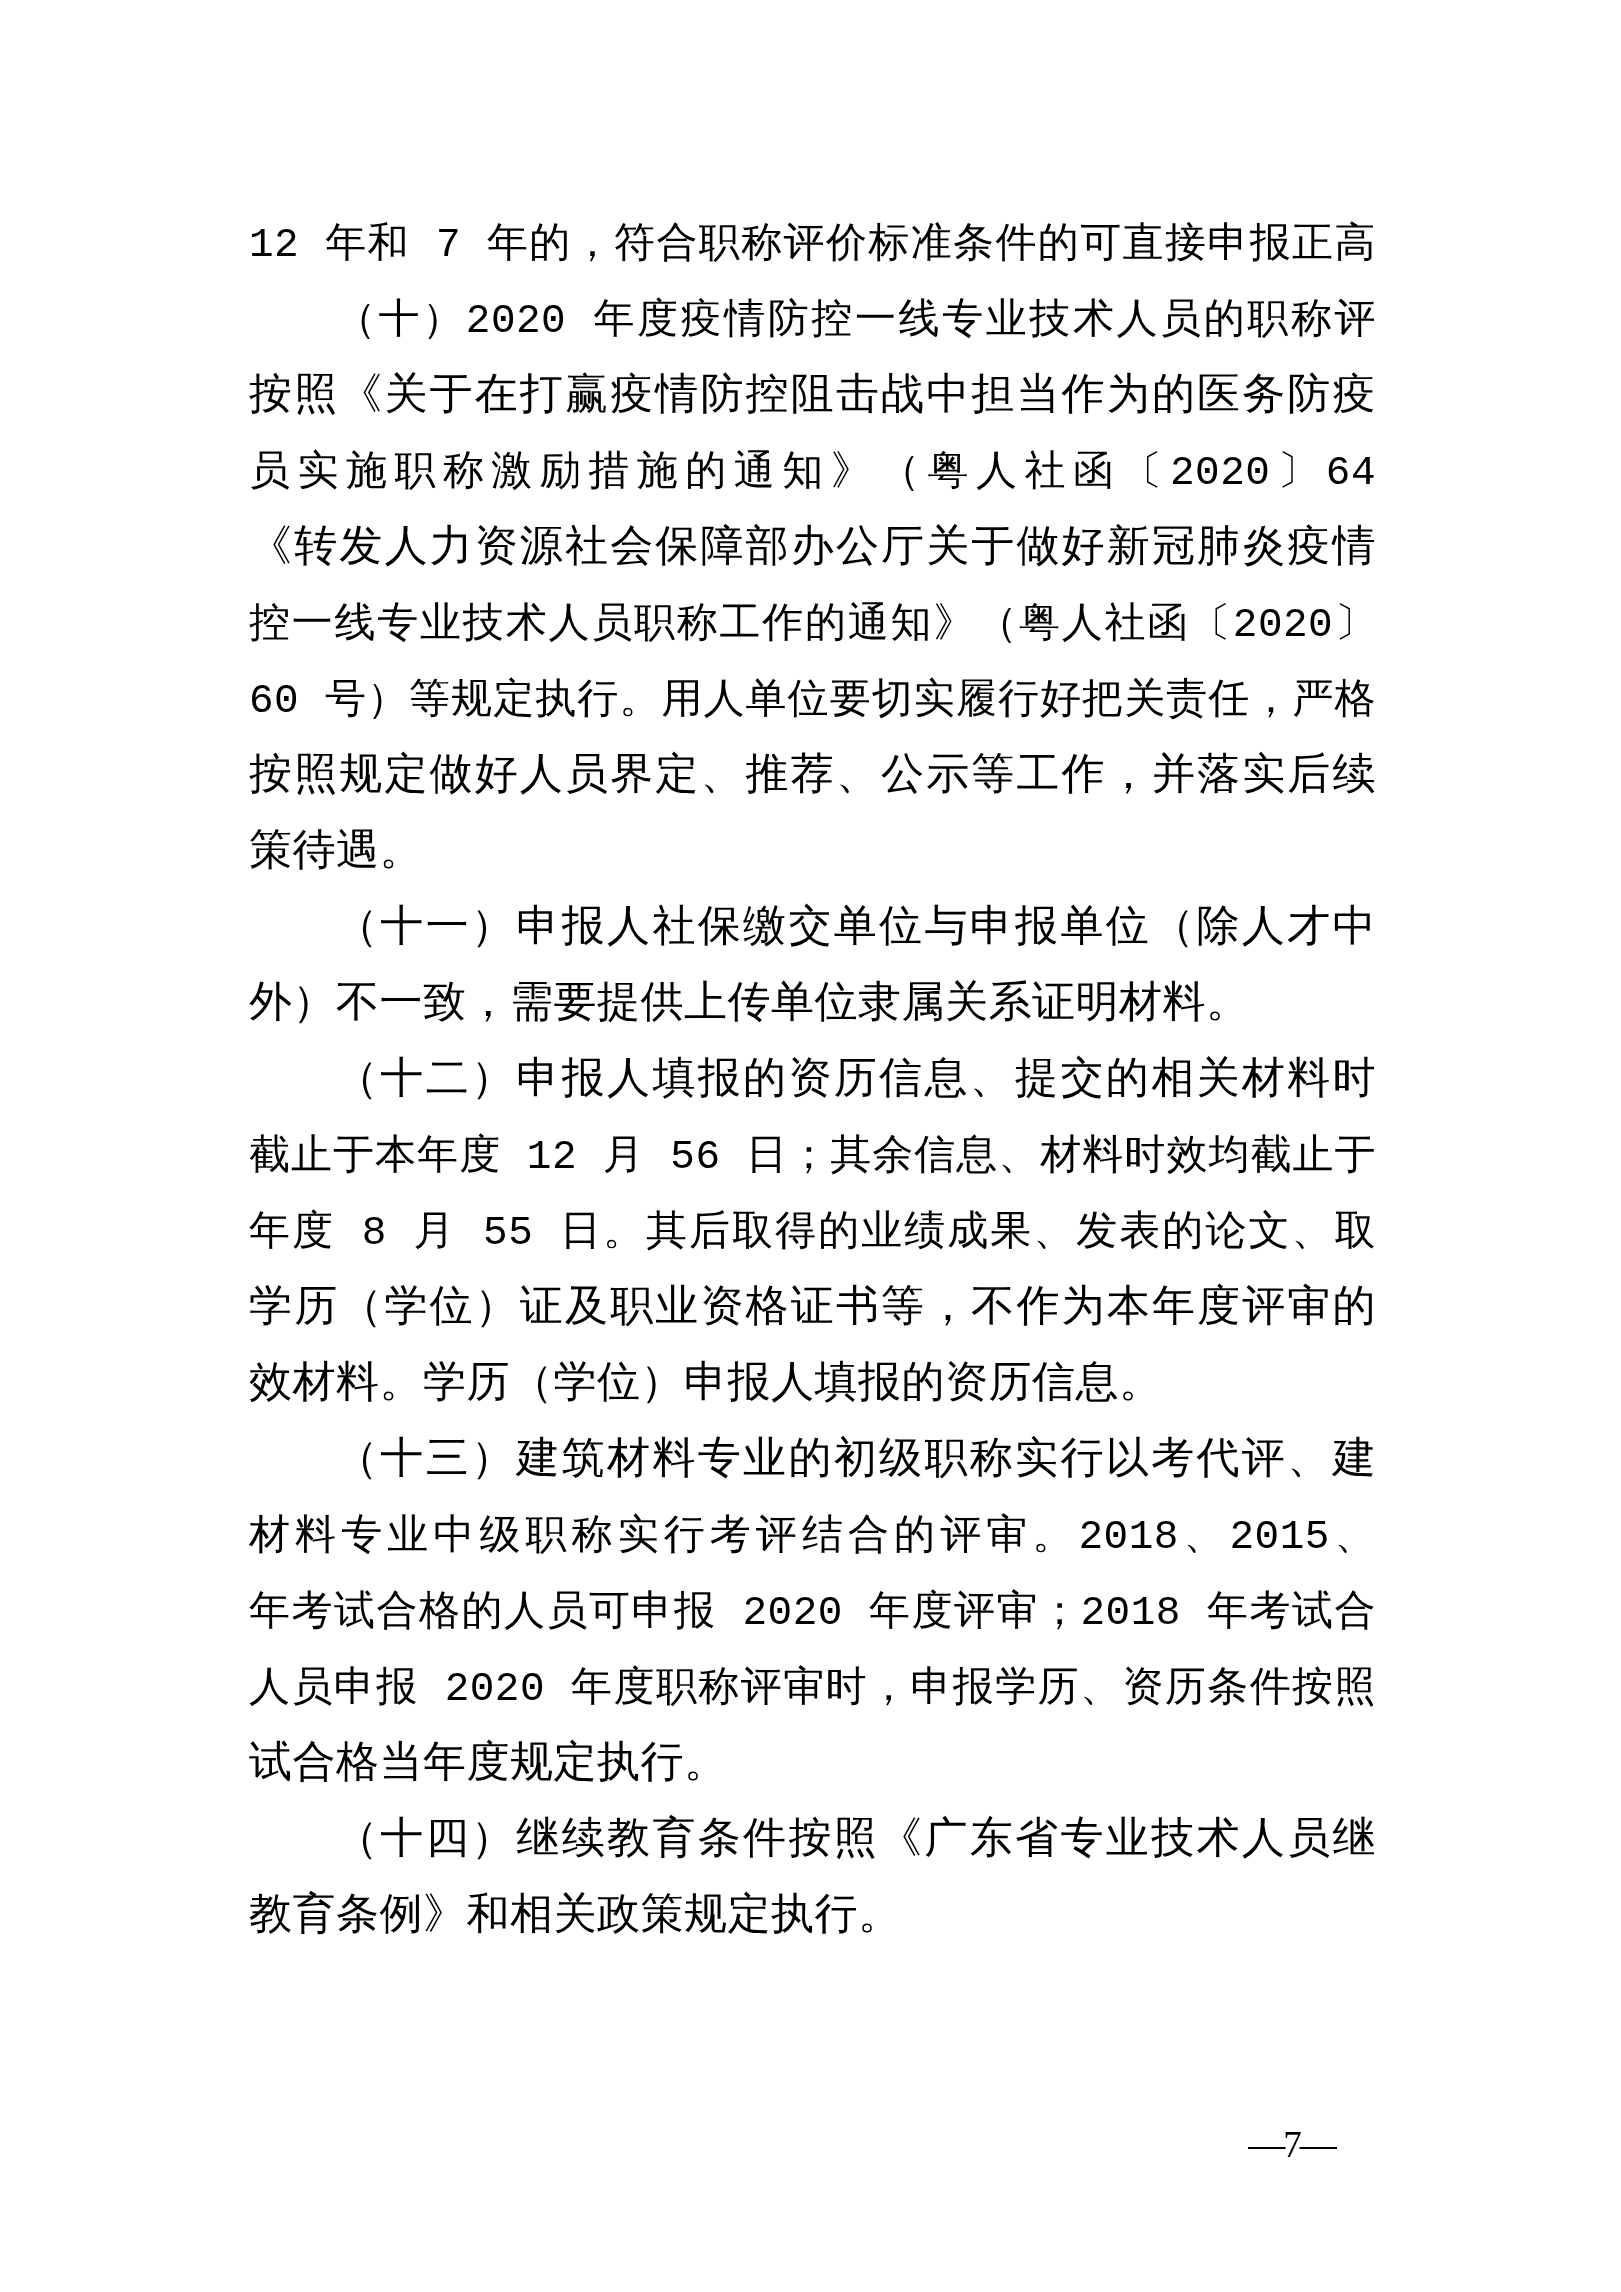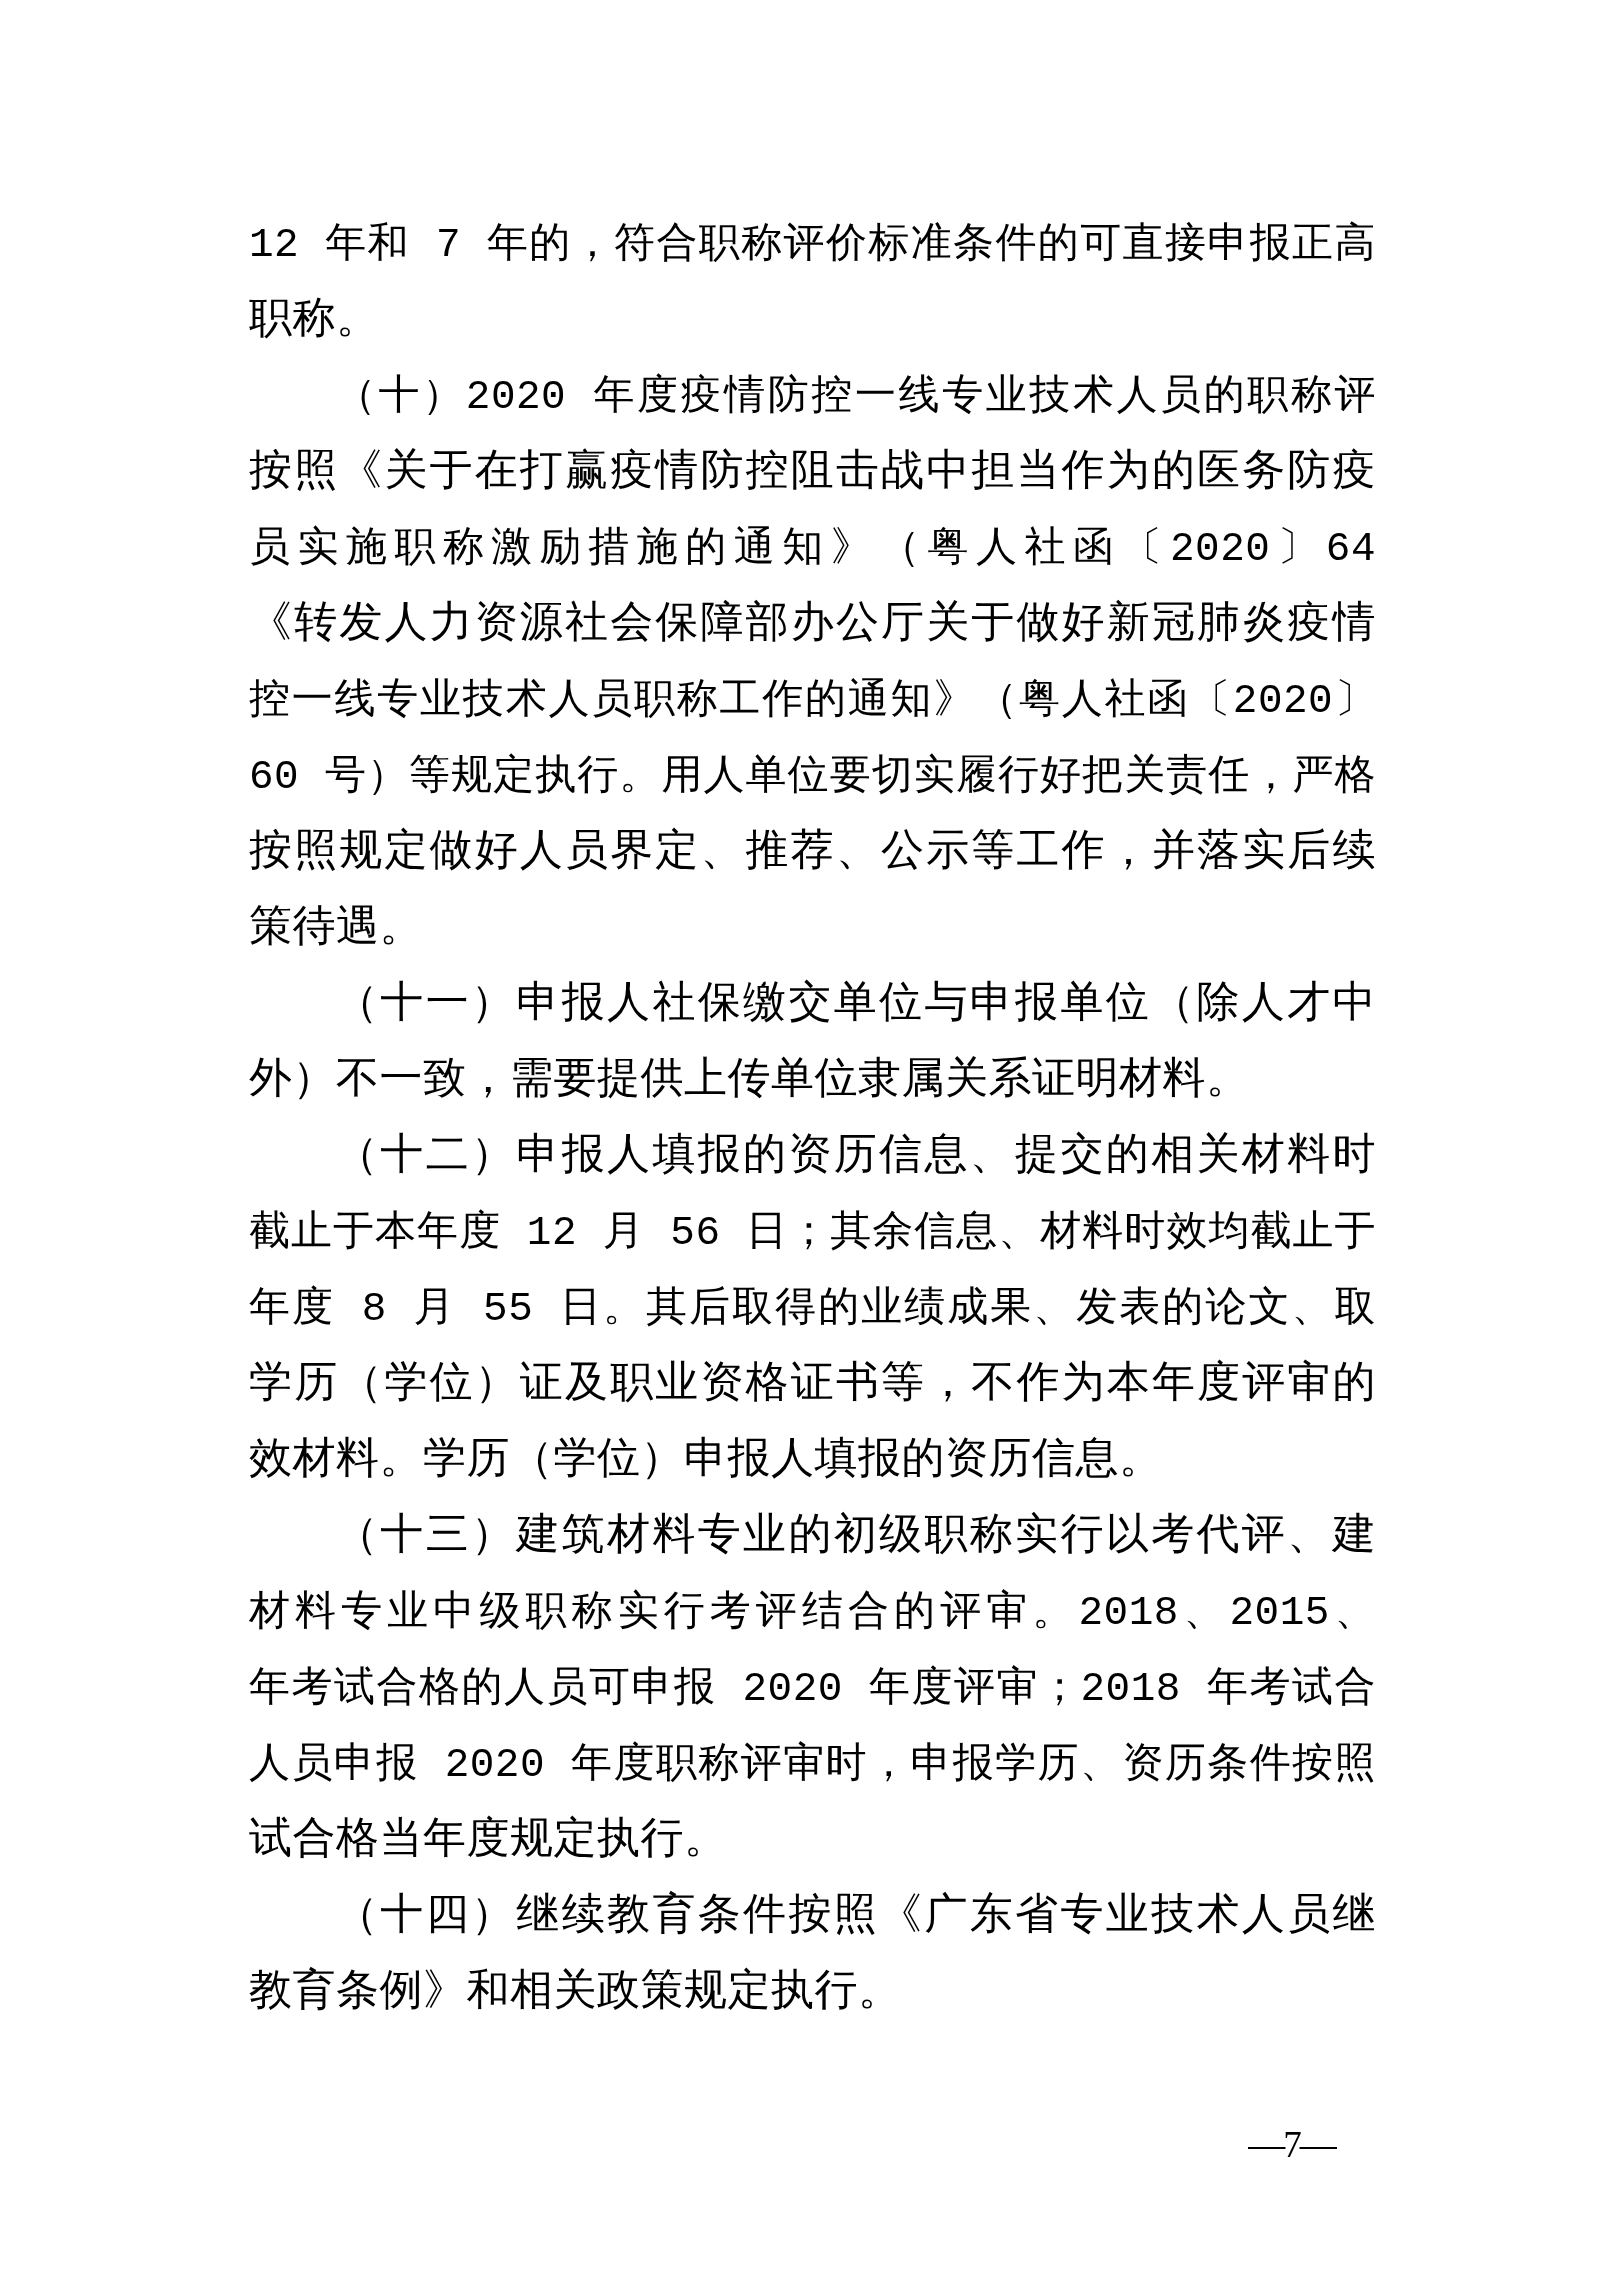--- a/index.html
+++ b/index.html
@@ -62,21 +62,20 @@
     color: #000000;
     letter-spacing: -2px;
   }
 </style>
 </head>
 <body>
 
 <div class="page">
   <div class="content">
     <div class="line fill num">12 年和 7 年的，符合职称评价标准条件的可直接申报正高级</div>
-    <div class="line short">职称。</div>
     <div class="line indent fill num">（十）2020 年度疫情防控一线专业技术人员的职称评审，</div>
     <div class="line fill">按照《关于在打赢疫情防控阻击战中担当作为的医务防疫人</div>
     <div class="line fill num">员实施职称激励措施的通知》（粤人社函〔2020〕64 号）、</div>
     <div class="line fill">《转发人力资源社会保障部办公厅关于做好新冠肺炎疫情防</div>
     <div class="line fill num">控一线专业技术人员职称工作的通知》（粤人社函〔2020〕</div>
     <div class="line fill num">60 号）等规定执行。用人单位要切实履行好把关责任，严格</div>
     <div class="line fill">按照规定做好人员界定、推荐、公示等工作，并落实后续政</div>
     <div class="line short">策待遇。</div>
     <div class="line indent fill">（十一）申报人社保缴交单位与申报单位（除人才中介</div>
     <div class="line short">外）不一致，需要提供上传单位隶属关系证明材料。</div>

